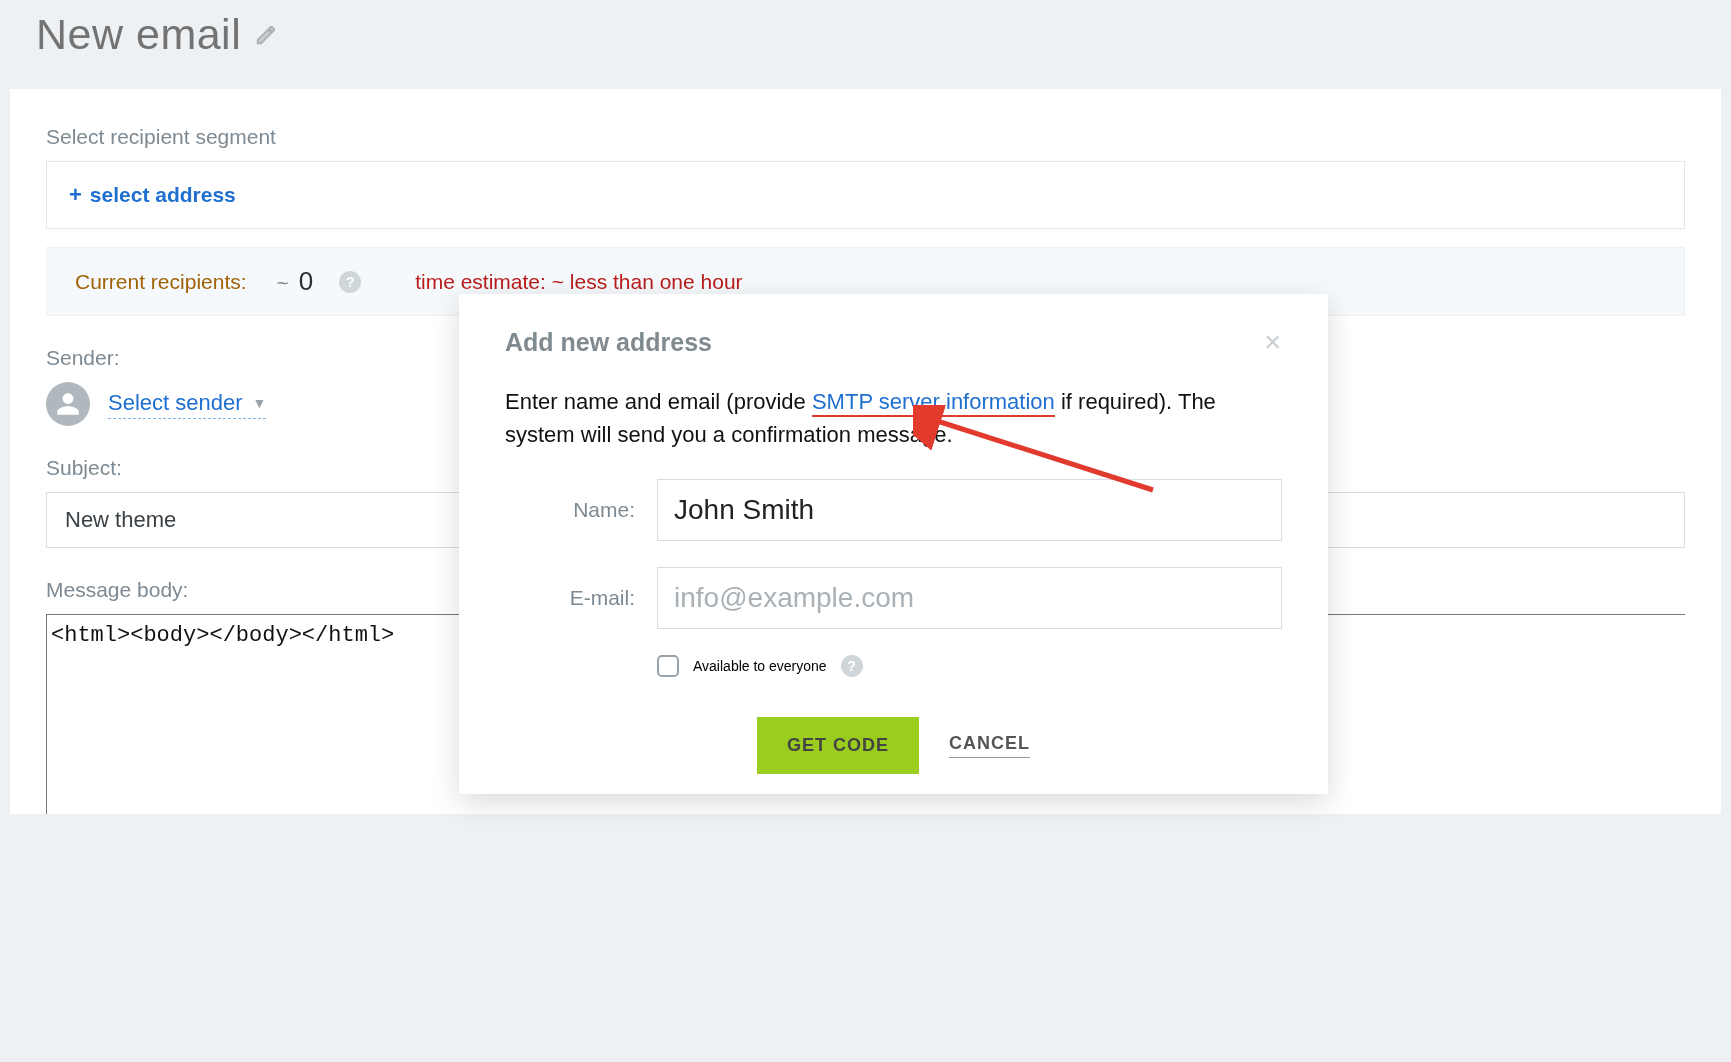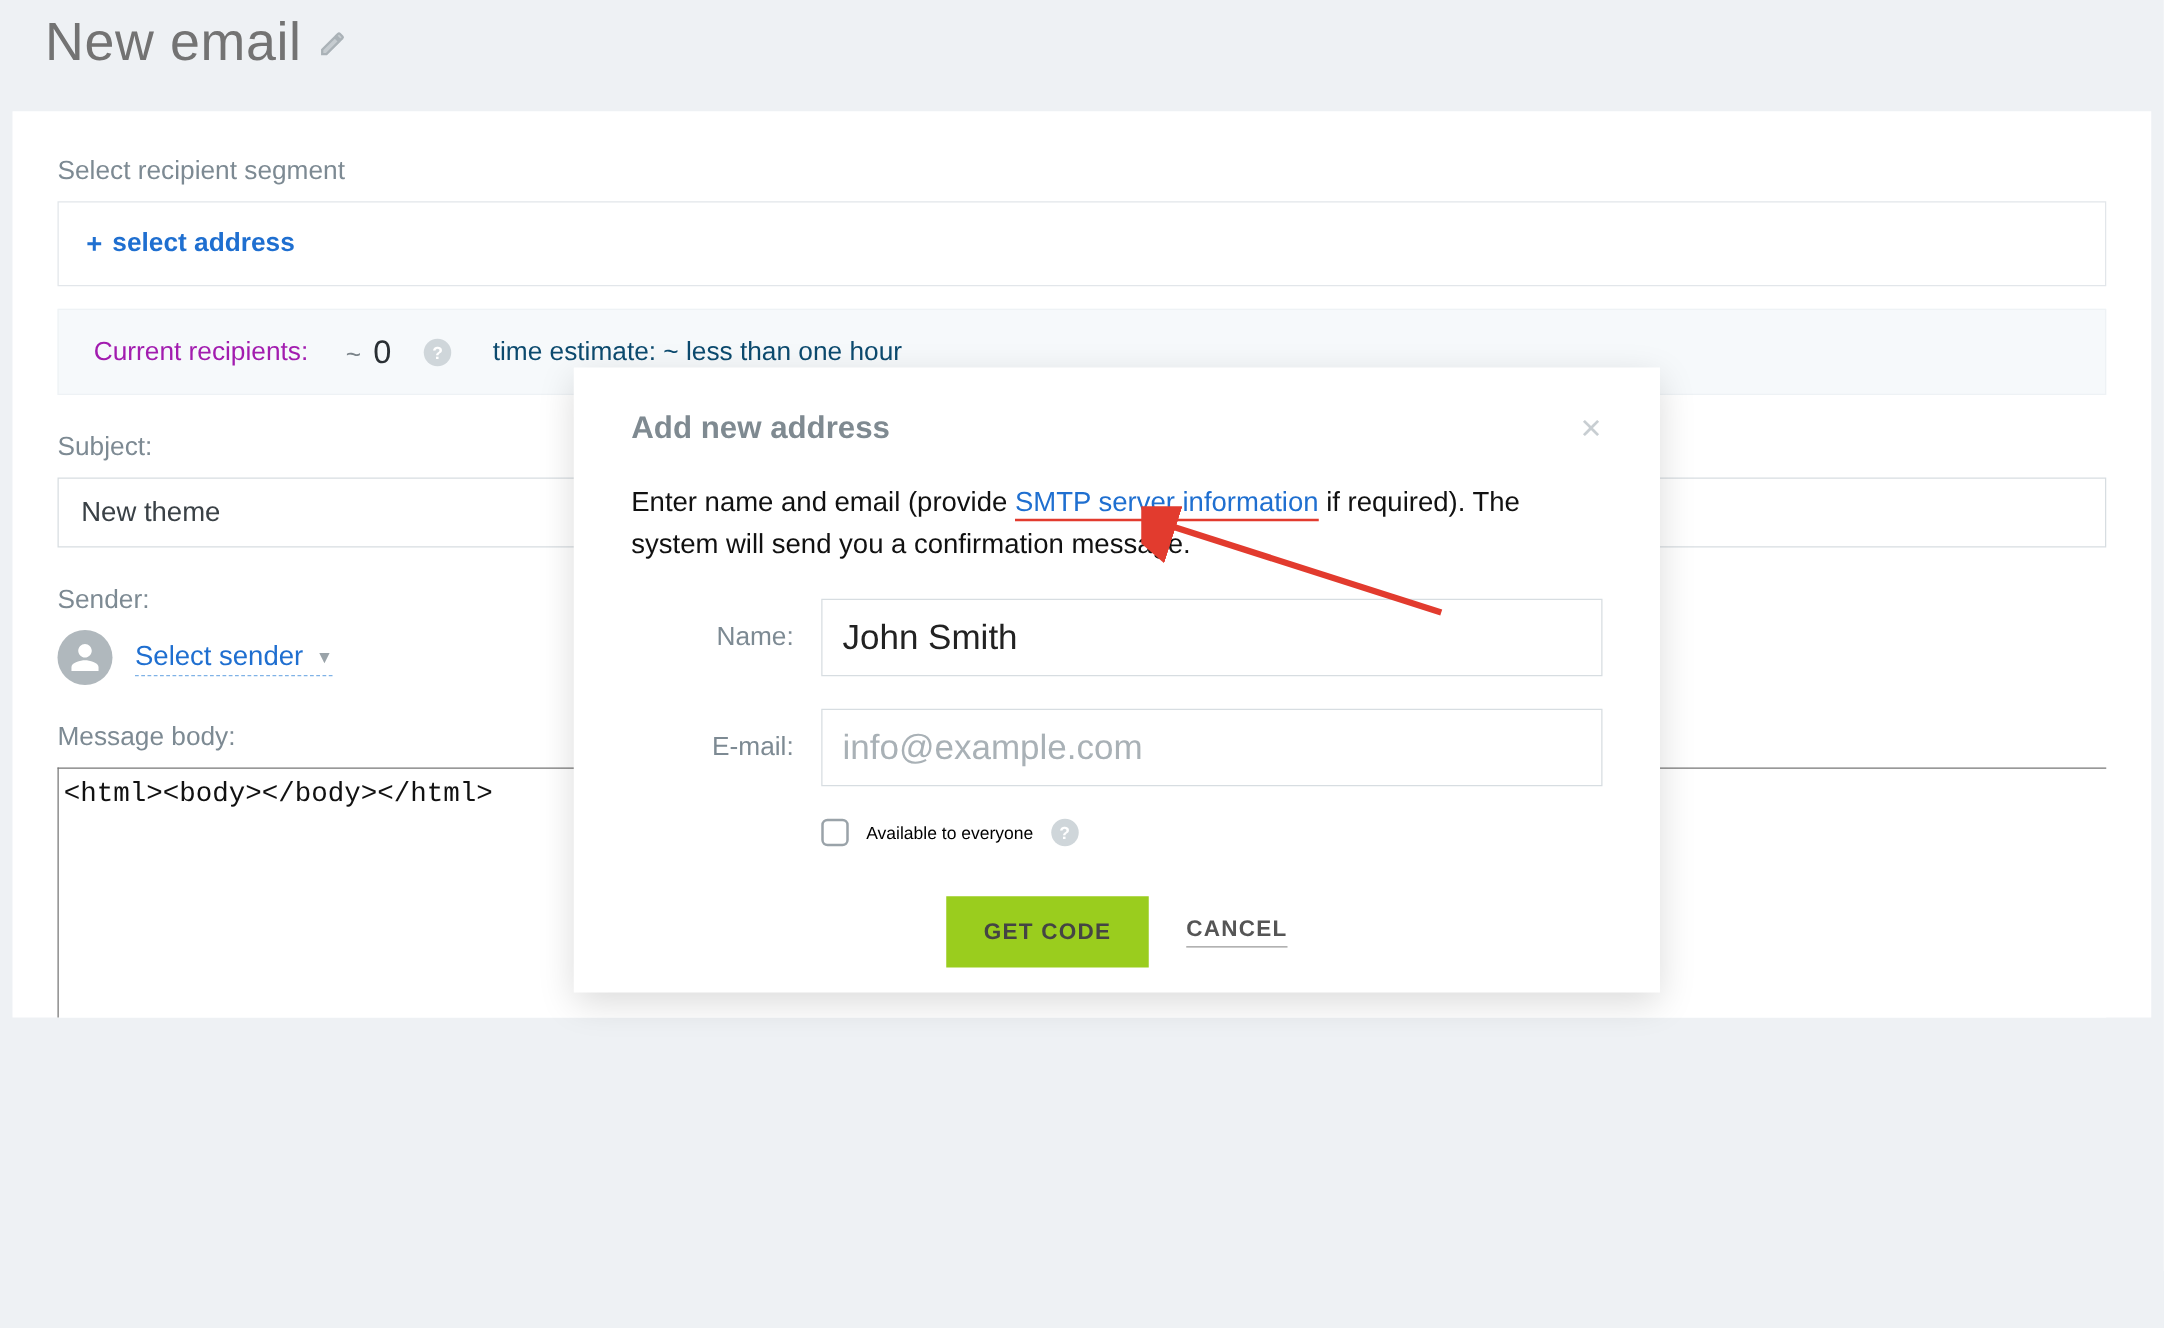--- a/index.html
+++ b/index.html
@@ -60,29 +60,29 @@
   .recipients-bar {
     background: #f6f9fb;
     border: 1px solid #eef2f5;
     padding: 18px 28px;
     margin-top: 18px;
     display: flex;
     align-items: center;
     gap: 26px;
     font-size: 21px;
   }
-  .recipients-bar .label { color: #a21caf; }
+  .recipients-bar .label { color: #a16207; }
   .recipients-bar .tilde { color: #7b848a; margin: 0 4px; }
   .recipients-bar .count { font-size: 26px; color: #2a3034; }
   .help-circle {
     display: inline-flex; align-items:center; justify-content:center;
     width: 22px; height: 22px; border-radius: 50%;
     background: #cfd6da; color: #fff; font-size: 14px; font-weight:700;
   }
-  .time-est { color: #0c4a6e; margin-left: 7px; }
+  .time-est { color: #b91c1c; margin-left: 28px; }
 
   .text-input {
     width: 100%;
     border: 1px solid #d7dde1;
     padding: 14px 18px;
     font-size: 22px;
     color: #3a4146;
     background: #fff;
     outline: none;
   }
@@ -193,37 +193,37 @@
         <span>
           <span class="tilde">~</span>
           <span class="count">0</span>
         </span>
         <span class="help-circle">?</span>
         <span class="time-est">time estimate: ~ less than one hour</span>
       </div>
     </div>
 
     <div class="field-block">
-      <div class="field-label">Subject:</div>
-      <input type="text" class="text-input" value="New theme" style="">
-    </div>
-
-    <div class="field-block">
       <div class="field-label">Sender:</div>
       <div class="sender-row">
         <span class="avatar">
           <svg width="26" height="26" viewBox="0 0 24 24">
               <path fill="#fff" d="M12 12c2.7 0 5-2.3 5-5s-2.3-5-5-5-5 2.3-5 5 2.3 5 5 5zm0 2c-3.3 0-10 1.7-10 5v3h20v-3c0-3.3-6.7-5-10-5z"></path>
             </svg>
         </span>
         <span class="select-sender">
           <span>Select sender</span>
           <span class="caret">▼</span>
         </span>
       </div>
+    </div>
+
+    <div class="field-block">
+      <div class="field-label">Subject:</div>
+      <input type="text" class="text-input" value="New theme" style="">
     </div>
 
     <div class="field-block" style="margin-bottom:0;">
       <div class="field-label">Message body:</div>
       <div class="message-body-box">&lt;html&gt;&lt;body&gt;&lt;/body&gt;&lt;/html&gt;</div>
     </div>
   </div>
 </div>
 
 <div class="modal">

